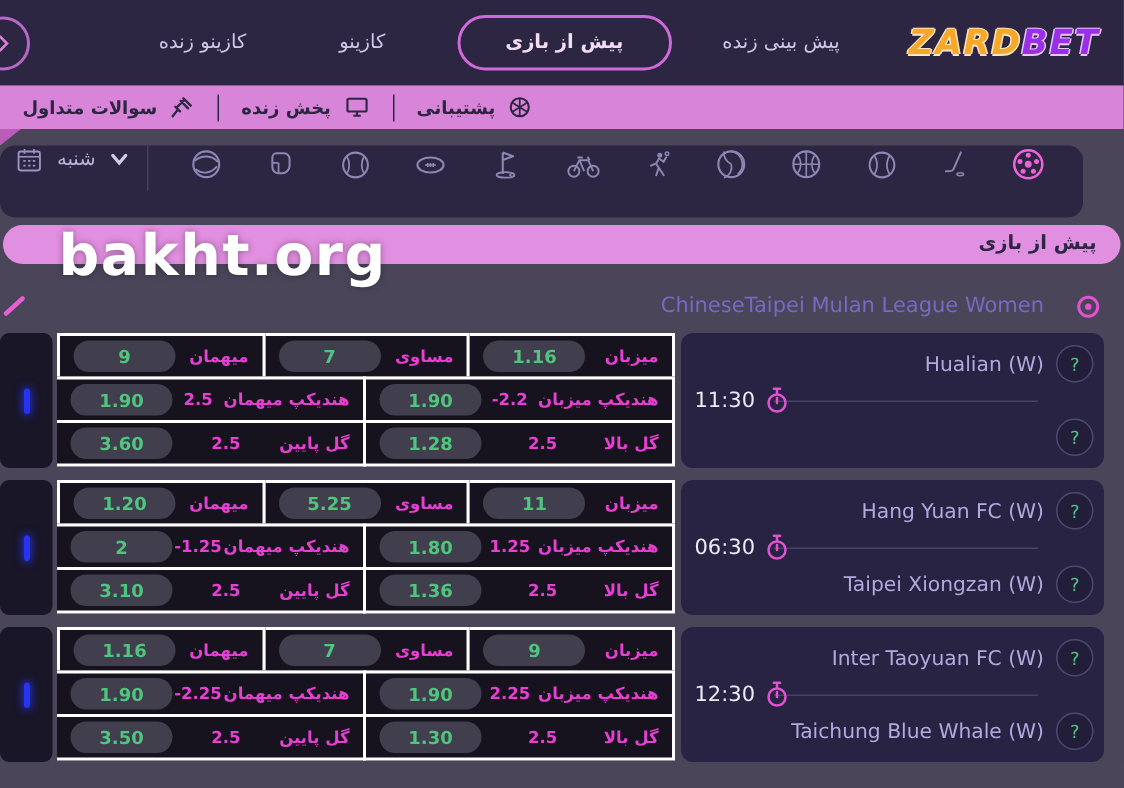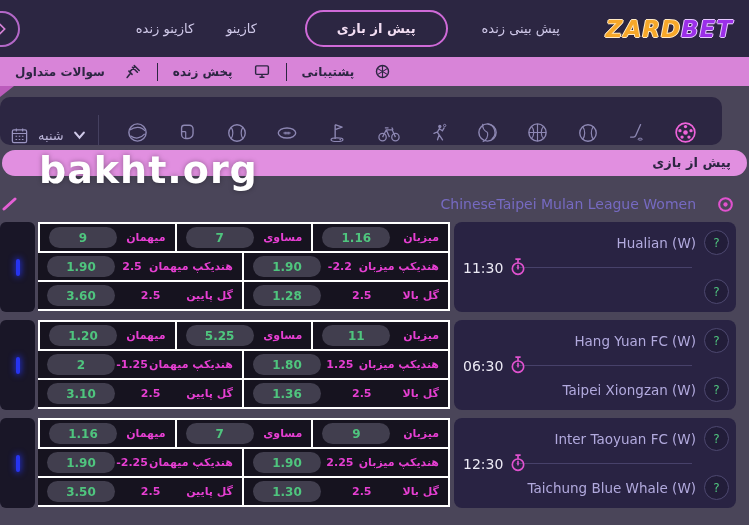--- a/index.html
+++ b/index.html
@@ -19,42 +19,42 @@
           letter-spacing:1px; white-space:nowrap; direction:ltr; }
   .logo .zard { color:#f7a82a;
     text-shadow:-1px 0 #ffe9c4,1px 0 #ffe9c4,0 -1px #ffe9c4,0 1px #ffe9c4; }
   .logo .bet { color:#9b2fe8;
     text-shadow:-1px 0 #e6c8ff,1px 0 #e6c8ff,0 -1px #e6c8ff,0 1px #e6c8ff; }
   .nav-item { color:#cfc8e8; font-size:13px; cursor:pointer; white-space:nowrap; }
   .nav-live { margin-right:46px; }
   .nav-pill { margin-right:34px; border:2px solid #cf6ad8; border-radius:20px;
               padding:9px 30px; color:#f2ddf2; font-weight:bold; }
   .nav-casino { margin-right:48px; }
-  .nav-livecasino { margin-right:32px; }
+  .nav-livecasino { margin-right:62px; }
   .nav-arrow {
     position:absolute; left:-16px; top:11px; width:36px; height:36px;
     border:2px solid #b468c8; border-radius:50%;
     display:flex; align-items:center; justify-content:center;
   }
   
   .secbar {
     position:absolute; top:57px; left:0; width:749px; height:29px;
     background:#d884d8; display:flex; direction:rtl; justify-content:flex-end;
     align-items:center;
   }
-  .sec-item { display:flex; direction:rtl; align-items:center; gap:20px;
+  .sec-item { display:flex; direction:rtl; align-items:center; gap:8px;
               padding:0 15px; color:#2c2642; font-size:12px; font-weight:bold;
               cursor:pointer; white-space:nowrap; }
   .sec-sep { width:1px; height:18px; background:#2c2642; }
   .notch { position:absolute; top:86px; left:0; width:0; height:0;
            border-top:11px solid #bb5cbb; border-right:14px solid transparent; }
   
   .sportsbar {
     position:absolute; top:97px; left:0; width:722px; height:48px;
-    background:#2c2642; border-radius:10px; display:flex; align-items:flex-end;
+    background:#2c2642; border-radius:10px; display:flex; align-items:flex-start;
   }
   .datebox { display:flex; align-items:center; gap:9px; padding:0 8px 0 10px; }
   .day-label { color:#b9b3d6; font-size:13px; }
   .vsep { width:1px; height:30px; background:#454060; margin:0 4px; }
   .sports { flex:1; display:flex; justify-content:space-around; align-items:center; padding:0 10px; }
   .sport { display:flex; align-items:center; justify-content:center; cursor:pointer; }
   
   .banner { position:absolute; top:150px; left:2px; width:745px; height:26px;
             background:#e18fe0; border-radius:13px; }
   .banner-text { position:absolute; right:16px; top:0; line-height:26px;

